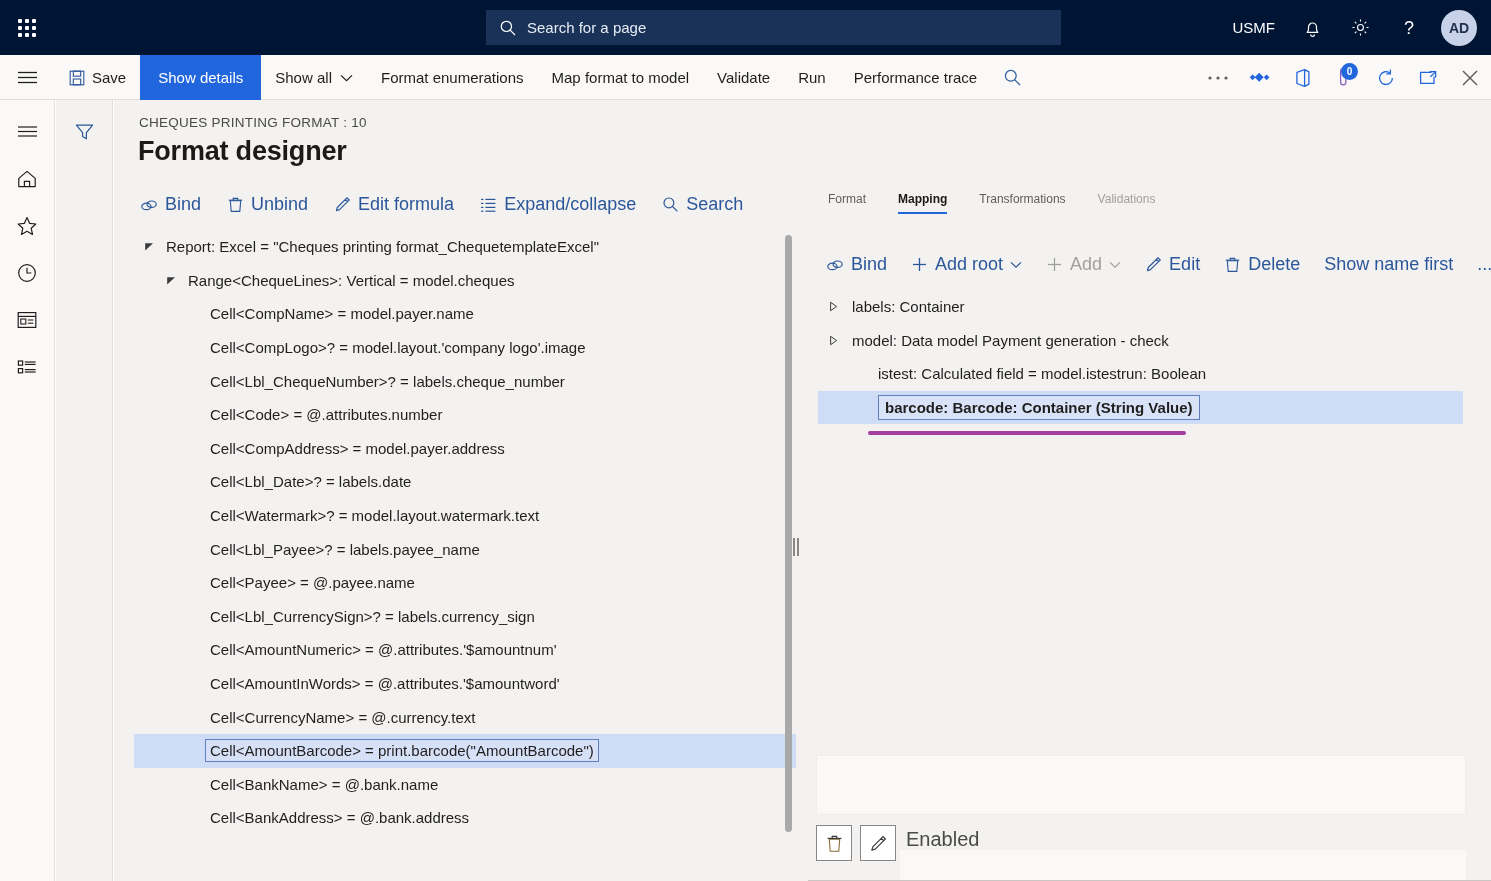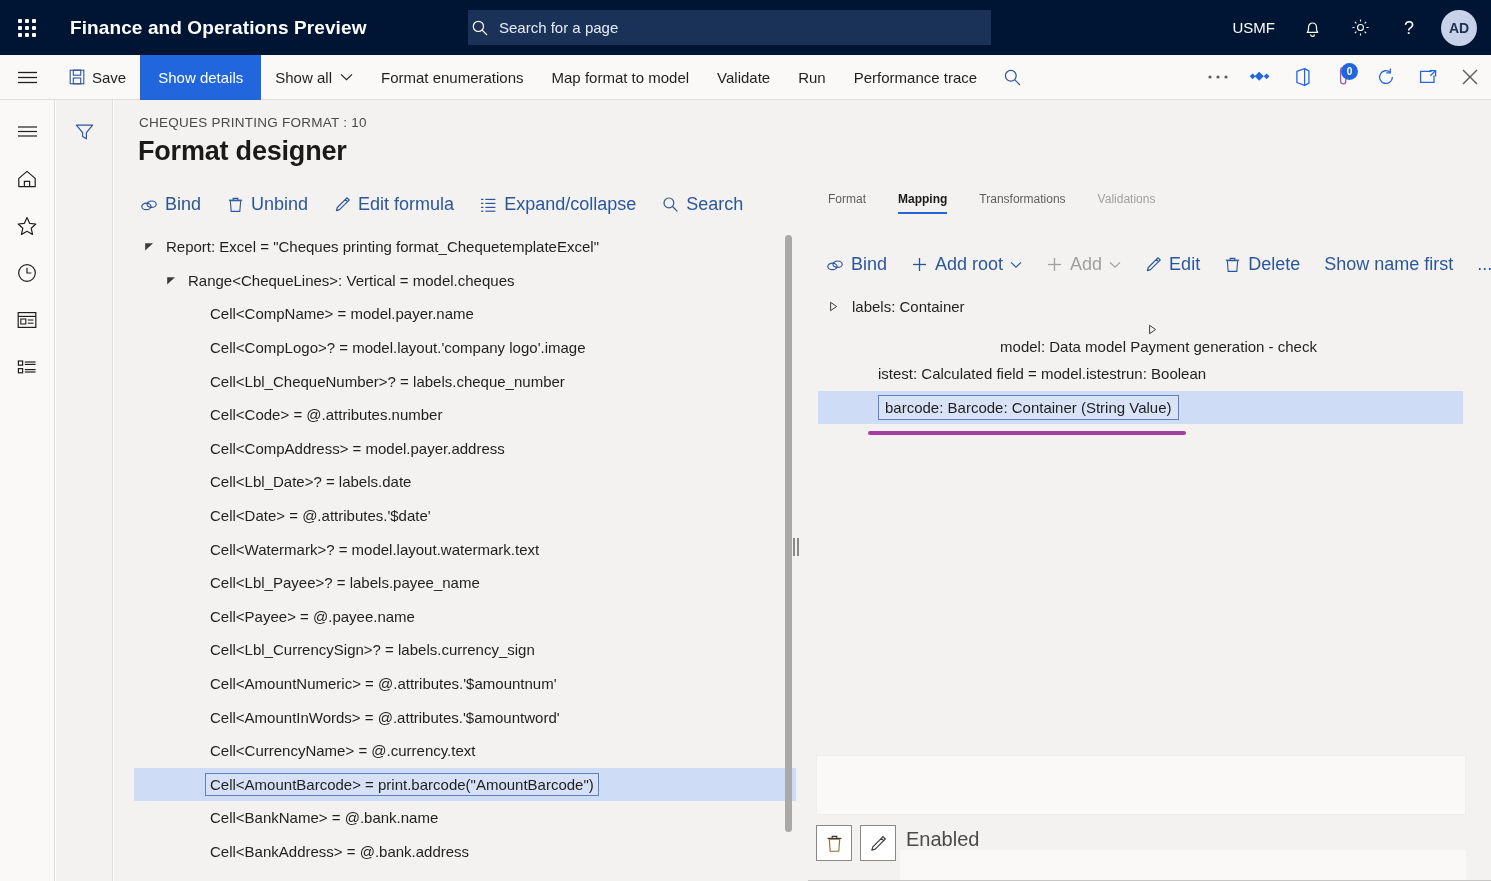--- a/index.html
+++ b/index.html
@@ -25,23 +25,23 @@
   .waffle-grid {
     display: grid; grid-template-columns: repeat(3, 4px);
     grid-template-rows: repeat(3, 4px); gap: 3px;
   }
   .waffle-grid i { background: #ffffff; width: 4px; height: 4px; border-radius: 1px; display:block; }
   .app-title {
     color: #ffffff; font-size: 19px; font-weight: 600;
     margin-left: 16px; letter-spacing: .1px; white-space: nowrap;
   }
   .search-box {
-    position: absolute; left: 468px; top: 10px; width: 523px; height: 35px;
+    position: absolute; left: 486px; top: 10px; width: 575px; height: 35px;
     background: #1b3258; display: flex; align-items: center;
-    padding-left: 3px; cursor: text;
+    padding-left: 13px; cursor: text;
   }
   .search-box .sicon { width: 18px; height: 18px; margin-right: 10px; flex: 0 0 auto; }
   .search-box .stext { color: #e6ecf5; font-size: 15px; }
   .top-right {
     position: absolute; right: 0; top: 0; height: 55px;
     display: flex; align-items: center; padding-right: 14px; gap: 0px;
   }
   .top-right .tr-item {
     height: 55px; display: flex; align-items: center; justify-content: center;
     color: #ffffff; cursor: pointer; padding: 0 14px; font-size: 15px;
@@ -51,21 +51,21 @@
     background: #c7d2e8; color: #22324d; font-size: 14px; font-weight: 600;
     display: flex; align-items: center; justify-content: center;
     margin-left: 8px; cursor: pointer;
   }
 
   
   .actionbar {
     position: absolute; left: 0; top: 55px; width: 1491px; height: 45px;
     background: #faf9f8;
     border-bottom: 1px solid #e1dfdd;
-    display: flex; align-items: center;
+    display: flex; align-items: flex-start;
   }
   .hamburger {
     width: 55px; height: 45px; display: flex; align-items: center; justify-content: center;
     cursor: pointer;
   }
   .act {
     height: 45px; display: flex; align-items: center; padding: 0 14px;
     font-size: 15px; color: #201f1e; cursor: pointer; white-space: nowrap;
   }
   .act.primary { background: #2266dd; color: #ffffff; font-weight: 400; padding: 0 18px; height: 45px; }
@@ -226,21 +226,20 @@
         <i></i>
         <i></i>
         <i></i>
         <i></i>
         <i></i>
         <i></i>
         <i></i>
         <i></i>
       </div>
   </div>
-  <div class="app-title">Finance and Operations Preview</div>
 
   <div class="search-box">
     <span class="sicon">
       <svg width="18" height="18" viewBox="0 0 18 18">
           <circle cx="7.4" cy="7.4" r="5.1" fill="none" stroke="#ffffff" stroke-width="1.2"></circle>
           <line x1="11.2" y1="11.2" x2="16" y2="16" stroke="#ffffff" stroke-width="1.2"></line>
         </svg>
     </span>
     <span class="stext">Search for a page</span>
   </div>
@@ -541,24 +540,20 @@
         <div class="trow" style="padding-left: 52px;">
           <span class="tw"></span>
           <span class="tlabel">Cell&lt;CompAddress&gt; = model.payer.address</span>
         </div>
         <div class="trow" style="padding-left: 52px; text-align: center;">
           <span class="tw"></span>
           <span class="tlabel">Cell&lt;Lbl_Date&gt;? = labels.date</span>
         </div>
         <div class="trow" style="padding-left: 52px;">
           <span class="tw"></span>
-          <span class="tlabel">Cell&lt;Date&gt; = @.attributes.'$date'</span>
-        </div>
-        <div class="trow" style="padding-left: 52px;">
-          <span class="tw"></span>
           <span class="tlabel">Cell&lt;Watermark&gt;? = model.layout.watermark.text</span>
         </div>
         <div class="trow" style="padding-left: 52px;">
           <span class="tw"></span>
           <span class="tlabel">Cell&lt;Lbl_Payee&gt;? = labels.payee_name</span>
         </div>
         <div class="trow" style="padding-left: 52px;">
           <span class="tw"></span>
           <span class="tlabel">Cell&lt;Payee&gt; = @.payee.name</span>
         </div>
@@ -681,33 +676,33 @@
       </div>
     <div class="rtree" id="mapping-tree">
         <div class="rrow" style="padding-left: 8px;">
           <span class="tw">
             <svg width="11" height="11" viewBox="0 0 11 11">
               <path d="M2.6 1.3 L8.6 5.5 L2.6 9.7 Z" fill="none" stroke="#3b3b3b" stroke-width="1"></path>
             </svg>
           </span>
           <span class="rlabel">labels: Container</span>
         </div>
-        <div class="rrow" style="padding-left: 8px; flex-direction: column;">
+        <div class="rrow" style="padding-left: 8px;">
           <span class="tw">
             <svg width="11" height="11" viewBox="0 0 11 11">
               <path d="M2.6 1.3 L8.6 5.5 L2.6 9.7 Z" fill="none" stroke="#3b3b3b" stroke-width="1"></path>
             </svg>
           </span>
           <span class="rlabel">model: Data model Payment generation - check</span>
         </div>
         <div class="rrow" style="padding-left: 34px;">
           <span class="tw"></span>
           <span class="rlabel">istest: Calculated field = model.istestrun: Boolean</span>
         </div>
-        <div class="rrow selected" style="padding-left: 34px;">
+        <div class="rrow selected" style="padding-left: 34px; font-weight: bold;">
           <span class="tw"></span>
           <span class="rlabel">barcode: Barcode: Container (String Value)</span>
           <span class="underline-mark" style="left:50px;bottom:-11px;width:318px;"></span>
         </div>
       </div>
 
     <div class="detailbox"></div>
 
     <div class="detailtools">
       <div class="sqbtn">

